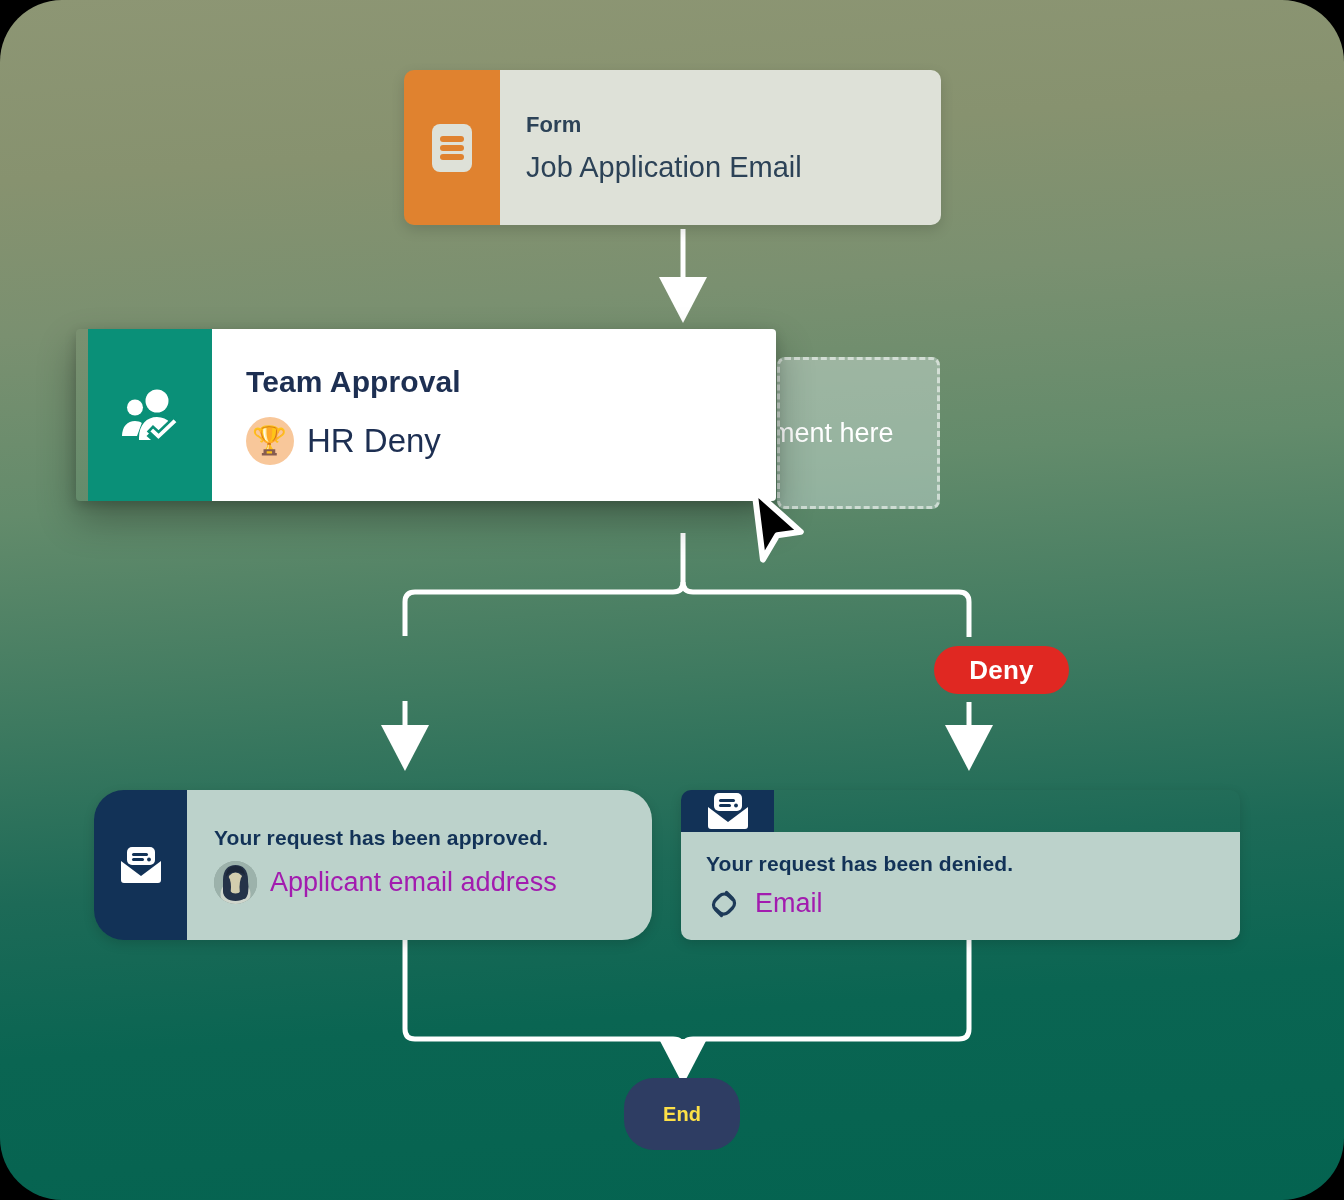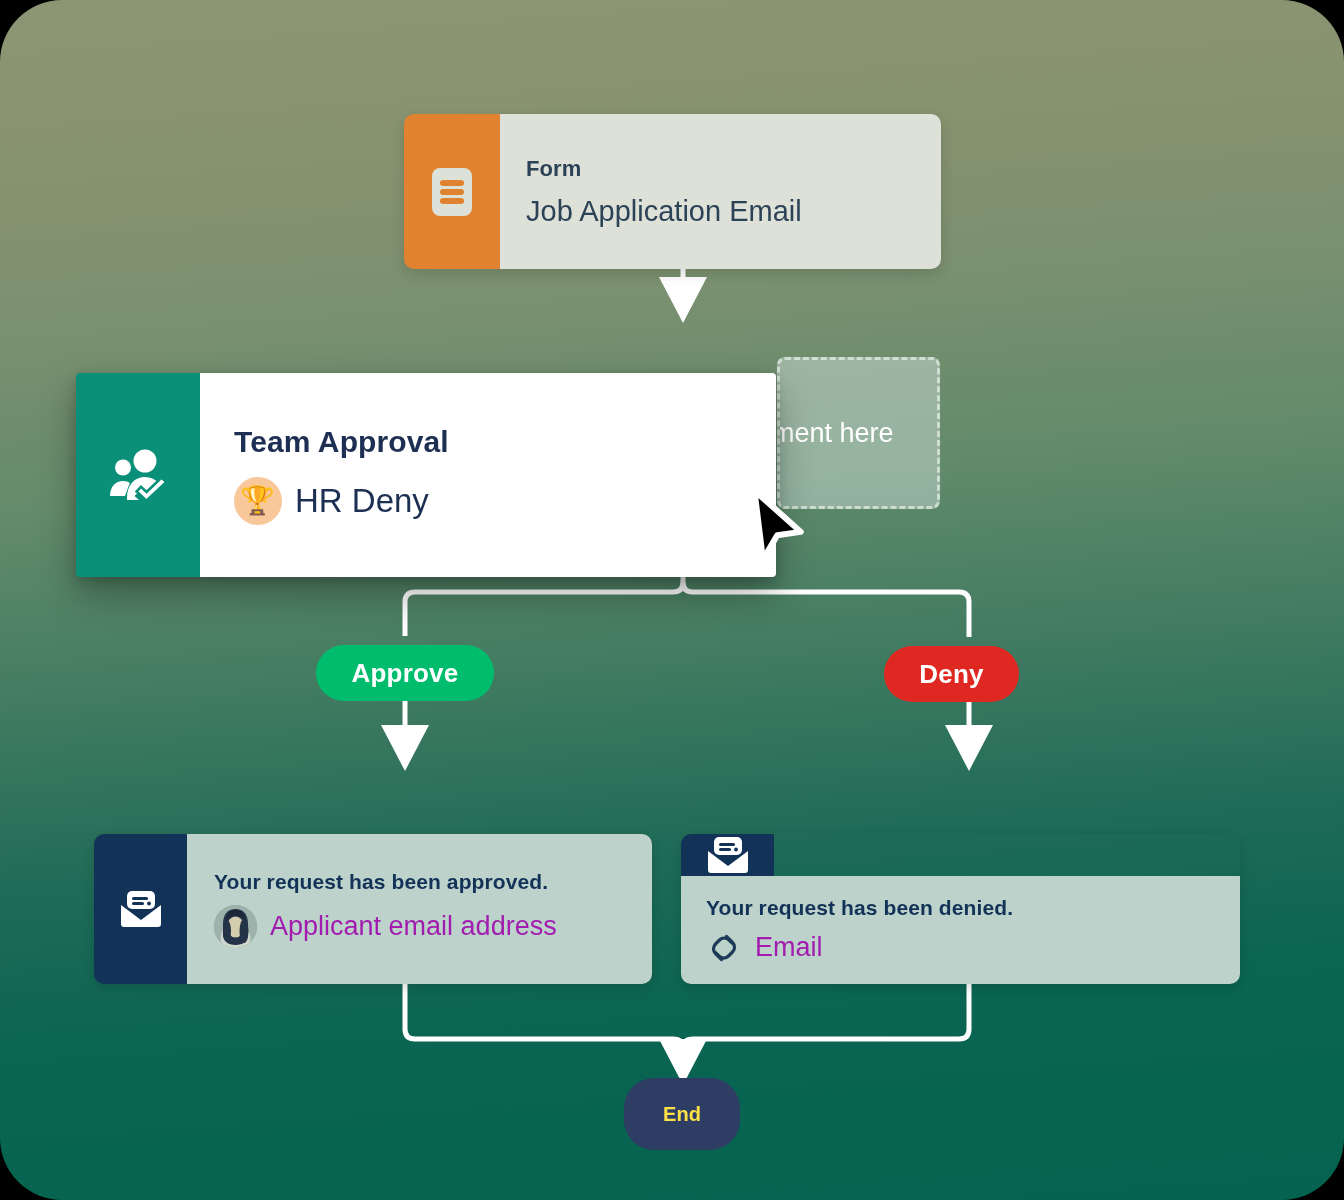--- a/index.html
+++ b/index.html
@@ -36,21 +36,20 @@
     width: 1344px; height: 1200px;
     pointer-events: none;
   }
 
   
   .card {
     position: absolute;
     display: flex;
     border-radius: 10px;
     overflow: hidden;
-    margin-top: 44px;
   }
   .card-icon {
     flex: 0 0 auto;
     display: flex;
     align-items: center;
     justify-content: center;
   }
   .card-body {
     flex: 1 1 auto;
     display: flex;
@@ -98,24 +97,25 @@
   #drop-zone .dz-text {
     white-space: nowrap;
     font-size: 27px;
     color: #ffffff;
     margin-left: -110px;
   }
 
   
   #approval-node {
     left: 76px; top: 329px;
-    width: 700px; height: 204px;
+    width: 700px; height: 172px;
     border-radius: 4px;
     box-shadow: 0 18px 38px rgba(0,0,0,.30), 0 4px 12px rgba(0,0,0,.18);
     z-index: 5;
+    padding-left: 12px;
   }
   #approval-node .card-icon { width: 124px; background: #0a9078; }
   #approval-node .card-body {
     background: #ffffff;
     padding: 0 0 0 34px;
     gap: 18px;
   }
   #approval-node .card-kicker { font-size: 30px; color: #1d2f52; }
   #approval-node .card-title  { font-size: 33px; color: #1d2f52; }
 
@@ -142,36 +142,36 @@
     font-size: 26px;
     letter-spacing: .2px;
     z-index: 4;
   }
   #pill-approve {
     left: 316px; top: 645px;
     width: 178px; height: 56px;
     background: #00bd6d;
   }
   #pill-deny {
-    left: 884px; top: 646px;
-    width: 135px; height: 56px;
+    left: 934px; top: 646px;
+    width: 135px; height: 48px;
     background: #e02822;
   }
 
   
   .email-node { height: 150px; box-shadow: 0 4px 12px rgba(0,0,0,.14); }
   .email-node .card-icon { width: 93px; background: #123257; }
   .email-node .card-body {
     background: #bcd2cb;
     gap: 11px;
   }
   .email-node .card-kicker { font-size: 21px; color: #123257; }
   .email-node .card-title  { font-size: 27px; color: #a21caf; }
 
-  #email-approved { left: 94px; top: 790px; width: 558px; }
+  #email-approved { left: 94px; top: 790px; width: 558px; border-radius: 30px; }
   #email-approved .card-body { padding: 0 0 0 27px; }
   #email-denied   { left: 681px; top: 790px; width: 559px; flex-direction: column; }
   #email-denied   .card-body { padding: 0 0 0 25px; }
 
   .avatar {
     width: 43px; height: 43px;
     border-radius: 50%;
     overflow: hidden;
     flex: 0 0 auto;
     background: #8fa39c;
@@ -263,21 +263,20 @@
     </div>
     <div class="card-body">
       <div class="card-kicker">Team Approval</div>
       <div class="card-title">
         <span class="trophy-badge">🏆</span>
         <span>HR Deny</span>
       </div>
     </div>
   </div>
 
-  <div class="branch-pill" id="pill-approve">Approve</div>
   <div class="branch-pill" id="pill-deny">Deny</div>
 
   <div class="card email-node" id="email-approved">
     <div class="card-icon">
       <svg width="46" height="42" viewBox="0 0 46 42">
         <rect x="9" y="3" width="28" height="18" rx="5" fill="#ffffff"></rect>
         <rect x="14" y="9" width="16" height="3" rx="1.5" fill="#123257"></rect>
         <rect x="14" y="14" width="12" height="3" rx="1.5" fill="#123257"></rect>
         <circle cx="31" cy="15.5" r="1.9" fill="#123257"></circle>
         <path d="M3,17 L23,32 L43,17 L43,36 A3,3 0 0 1 40,39 L6,39

